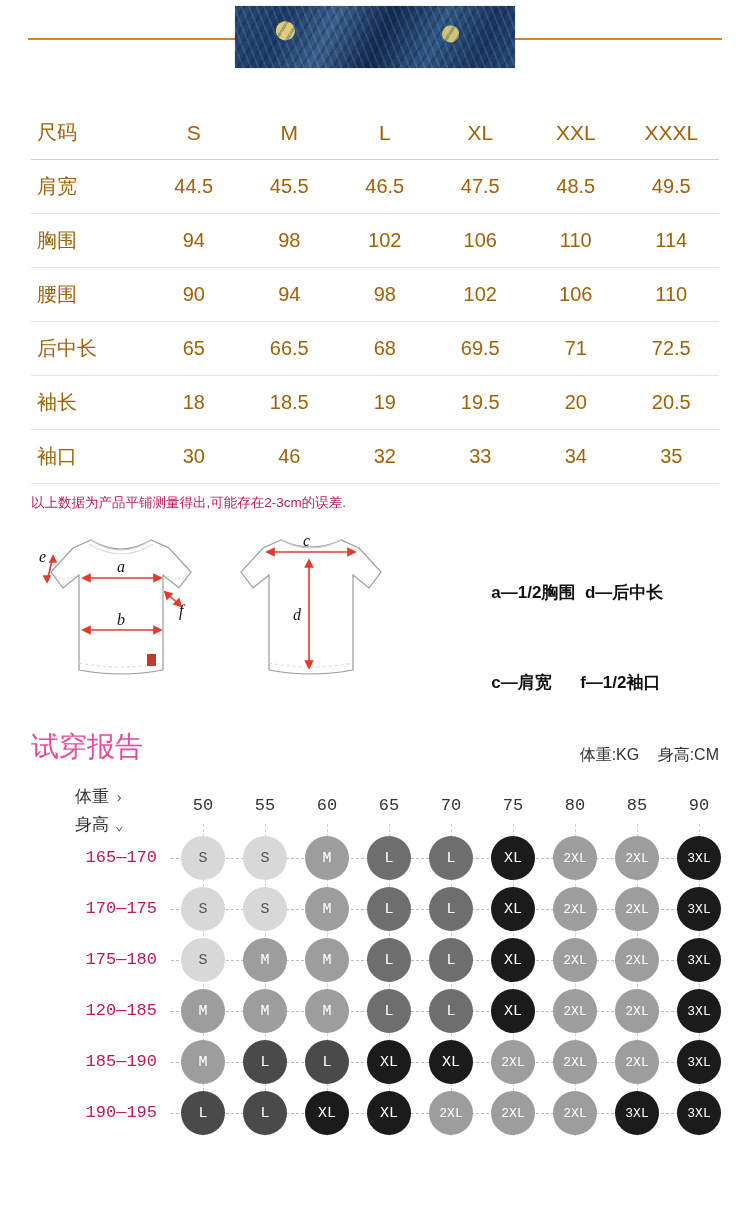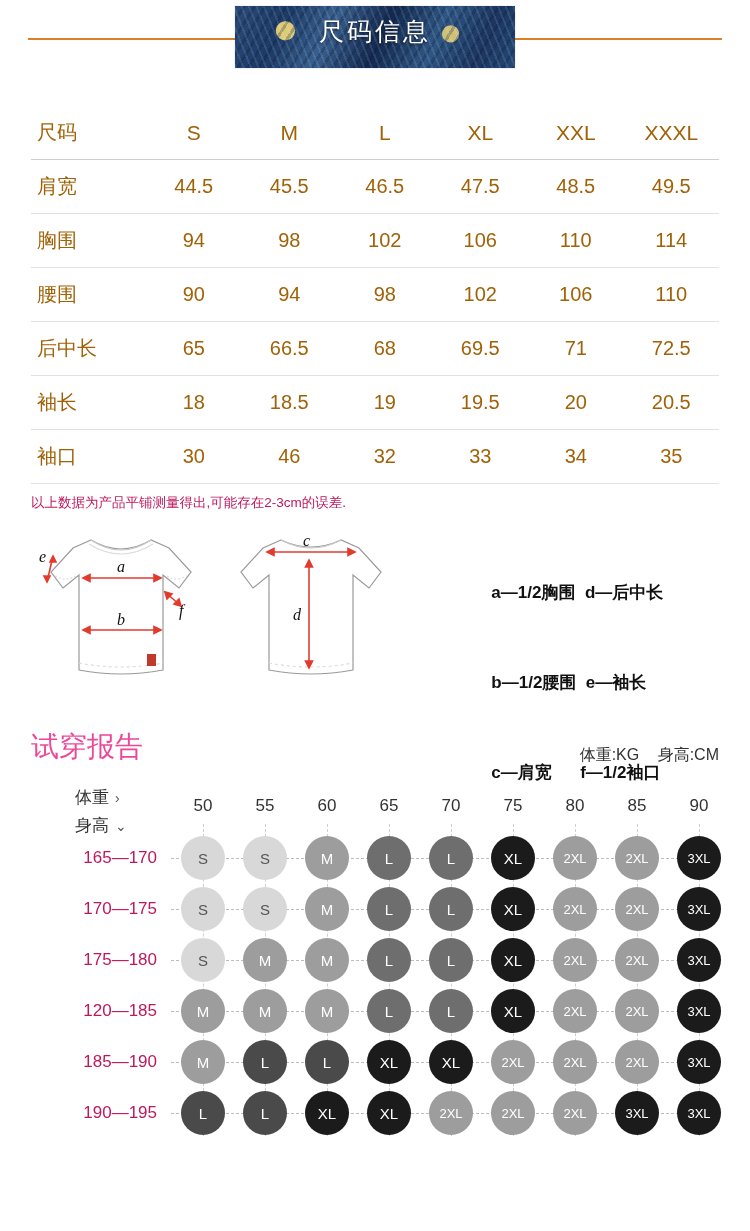--- a/index.html
+++ b/index.html
@@ -86,21 +86,21 @@
   .legend .row{white-space:pre;}
   
   .fit-head{
     width:688px;margin:18px auto 0;
     display:flex;align-items:flex-end;justify-content:space-between;
   }
   .fit-title{font-size:28px;font-weight:normal;color:#ec4899;}
   .fit-units{font-size:16px;color:#333;}
   .fit-units span{margin-left:14px;}
   .grid-wrap{
-    position:relative;width:688px;margin:14px auto 0;height:390px;
+    position:relative;width:688px;margin:14px auto 0;height:390px;font-family:Liberation Mono, monospace;
   }
   .axis-label{
     position:absolute;left:44px;top:4px;font-size:17px;color:#333;line-height:27px;
   }
   .axis-label .caret{color:#555;font-size:14px;margin-left:6px;}
   .col-head{
     position:absolute;top:16px;font-size:17px;color:#333;width:54px;text-align:center;
   }
   .row-head{
     position:absolute;left:0;width:126px;text-align:right;font-size:17px;color:#be185d;
@@ -117,21 +117,20 @@
   .dash-v{
     position:absolute;width:0;border-left:1px dashed #cfcfcf;
   }
 </style>
 </head>
 <body>
 
 <div class="banner">
   <div class="banner-bar"></div>
   <div class="banner-plate"></div>
-  <div class="banner-title">尺码信息</div>
 </div>
 
 <table class="size-table">
   <thead>
     <tr>
       <th>尺码</th>
       <th>S</th>
       <th>M</th>
       <th>L</th>
       <th>XL</th>
@@ -250,23 +249,20 @@
       <text x="262" y="100">d</text>
     </g>
     <g fill="#c0392b">
       <rect x="116" y="134" width="9" height="12"></rect>
     </g>
   </svg>
 
   <div class="legend">
     <div class="row">
       <b>a—1/2胸围</b>&nbsp;&nbsp;<b>d—后中长</b>
-    </div>
-    <div class="row">
-      <b>b—1/2腰围</b>&nbsp;&nbsp;<b>e—袖长</b>
     </div>
     <div class="row">
       <b>c—肩宽</b>&nbsp;&nbsp;&nbsp;&nbsp;&nbsp;&nbsp;<b>f—1/2袖口</b>
     </div>
   </div>
 </div>
 
 <div class="fit-head">
   <div class="fit-title">试穿报告</div>
   <div class="fit-units">

